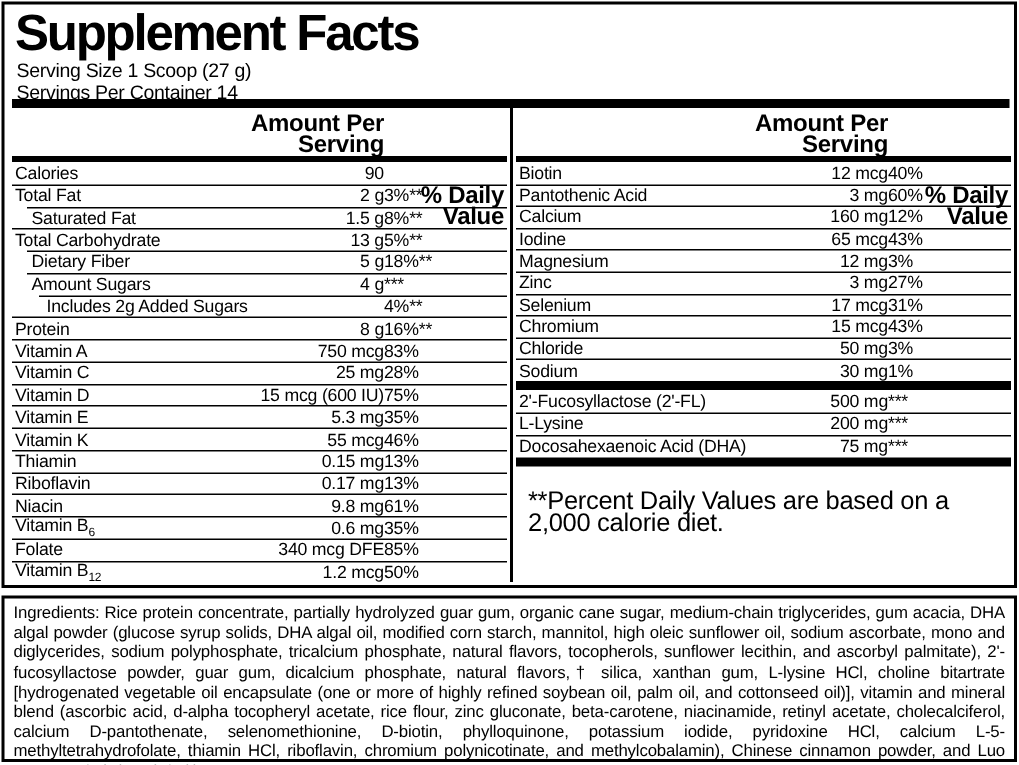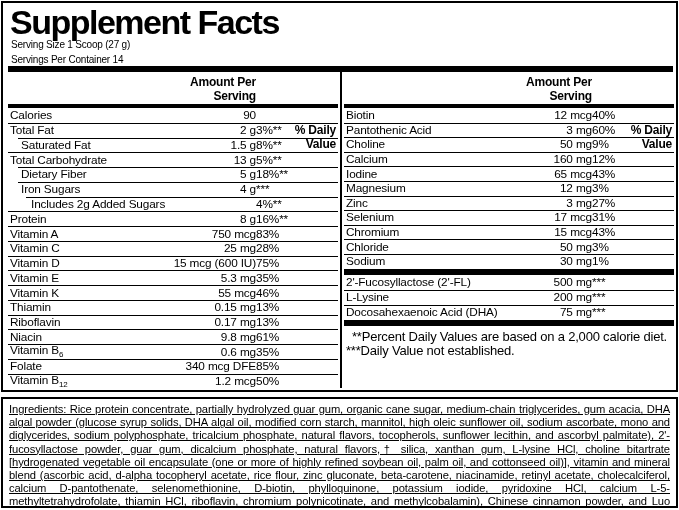--- a/index.html
+++ b/index.html
@@ -1,36 +1,36 @@
 <!DOCTYPE html>
 <html><head>
 <meta charset="utf-8">
 <style>
   html,body{margin:0;padding:0;}
   body{
     width:679px;height:510px;background:#ffffff;position:relative;
     font-family:"Liberation Sans", sans-serif;color:#000;overflow:hidden;
     -webkit-font-smoothing:antialiased;
   }
-  .box{position:absolute;box-sizing:border-box;border:2px solid #000;background:#fff;text-decoration:underline;}
+  .box{position:absolute;box-sizing:border-box;border:2px solid #000;background:#fff;}
   #top-box{left:1px;top:1px;width:677px;height:391px;}
   #ing-box{left:1px;top:397px;width:677px;height:111px;padding:4px 6px 3px 6px;
            font-size:11.2px;line-height:13.2px;letter-spacing:-0.1px;text-align:justify;}
   #title{position:absolute;left:7px;top:0px;font-size:34px;font-weight:bold;
          letter-spacing:-1.5px;white-space:nowrap;}
-  .serv{position:absolute;left:8px;font-size:10px;letter-spacing:-0.2px;white-space:nowrap;}
+  .serv{position:absolute;left:8px;font-size:13px;letter-spacing:-0.2px;white-space:nowrap;}
   #serv1{top:36px;}
   #serv2{top:51px;}
   .thickbar{background:#000;}
   #bar-top{position:absolute;left:5px;top:63px;width:665px;height:6px;}
   #divider{position:absolute;left:337px;top:69px;width:2px;height:316px;background:#000;}
   .col{position:absolute;top:72px;width:330px;height:313px;}
   #col-left{left:5px;}
   #col-right{left:341px;}
-  .hdr{display:flex;align-items:flex-start;font-weight:bold;font-size:12px;
+  .hdr{display:flex;align-items:flex-start;font-weight:bold;font-size:16px;
        line-height:13.5px;height:28px;padding-top:1px;letter-spacing:-0.2px;}
   .hdr .sp{flex:1;}
   .amt-hdr{text-align:right;white-space:nowrap;}
   .dv-hdr{width:80px;text-align:right;padding-right:2px;white-space:nowrap;margin-top:48px;}
   .hdr-bar{height:4px;background:#000;}
   .row{position:relative;display:flex;align-items:center;font-size:11.8px;
        letter-spacing:-0.15px;}
   #left-rows .row{height:14.78px;}
   #right-rows .row{height:14.6px;}
   #right-rows2 .row{height:15px;}
@@ -39,21 +39,21 @@
   .row.i2::before{left:18px;}
   .row.first::before{display:none;}
   .cell-name{flex:1;padding-left:2px;white-space:nowrap;}
   .i1 .cell-name{padding-left:13px;}
   .i2 .cell-name{padding-left:23px;}
   .cell-name sub{font-size:8px;}
   .cell-amt{text-align:center;white-space:nowrap;}
   .cell-dv{width:80px;padding-right:2px;white-space:nowrap;}
   #mid-bar{height:6px;background:#000;}
   #bot-bar{height:6px;background:#000;}
-  .fnotes{font-size:13px;line-height:14.6px;padding-top:4px;letter-spacing:-0.2px;}
+  .fnotes{font-size:17px;line-height:14.6px;padding-top:16px;letter-spacing:-0.2px;}
   .fn1{padding-left:8px;}
   .fn2{padding-left:2px;}
 </style>
 </head>
 <body>
 
 <div id="top-box" class="box">
   <div id="title">Supplement Facts</div>
   <div id="serv1" class="serv">Serving Size 1 Scoop (27 g)</div>
   <div id="serv2" class="serv">Servings Per Container 14</div>
@@ -93,21 +93,21 @@
           <span class="cell-name">Total Carbohydrate</span>
           <span class="cell-amt">13 g</span>
           <span class="cell-dv">5%**</span>
         </div>
         <div class="row i1">
           <span class="cell-name">Dietary Fiber</span>
           <span class="cell-amt">5 g</span>
           <span class="cell-dv">18%**</span>
         </div>
         <div class="row i1">
-          <span class="cell-name">Iron Sugars</span>
+          <span class="cell-name">Amount Sugars</span>
           <span class="cell-amt">4 g</span>
           <span class="cell-dv">***</span>
         </div>
         <div class="row i2">
           <span class="cell-name">Includes 2g Added Sugars</span>
           <span class="cell-amt"></span>
           <span class="cell-dv">4%**</span>
         </div>
         <div class="row">
           <span class="cell-name">Protein</span>
@@ -190,25 +190,20 @@
           <span class="cell-name">Biotin</span>
           <span class="cell-amt">12 mcg</span>
           <span class="cell-dv">40%</span>
         </div>
         <div class="row">
           <span class="cell-name">Pantothenic Acid</span>
           <span class="cell-amt">3 mg</span>
           <span class="cell-dv">60%</span>
         </div>
         <div class="row">
-          <span class="cell-name">Choline</span>
-          <span class="cell-amt">50 mg</span>
-          <span class="cell-dv">9%</span>
-        </div>
-        <div class="row">
           <span class="cell-name">Calcium</span>
           <span class="cell-amt">160 mg</span>
           <span class="cell-dv">12%</span>
         </div>
         <div class="row">
           <span class="cell-name">Iodine</span>
           <span class="cell-amt">65 mcg</span>
           <span class="cell-dv">43%</span>
         </div>
         <div class="row">
@@ -256,20 +251,19 @@
         </div>
         <div class="row">
           <span class="cell-name">Docosahexaenoic Acid (DHA)</span>
           <span class="cell-amt">75 mg</span>
           <span class="cell-dv">***</span>
         </div>
       </div>
     <div id="bot-bar" class="thickbar"></div>
     <div class="fnotes">
       <div class="fn1">**Percent Daily Values are based on a 2,000 calorie diet.</div>
-      <div class="fn2">***Daily Value not established.</div>
     </div>
   </div>
 </div>
 
 <div id="ing-box" class="box">
   <span>Ingredients: Rice protein concentrate, partially hydrolyzed guar gum, organic cane sugar, medium-chain triglycerides, gum acacia, DHA algal powder (glucose syrup solids, DHA algal oil, modified corn starch, mannitol, high oleic sunflower oil, sodium ascorbate, mono and diglycerides, sodium polyphosphate, tricalcium phosphate, natural flavors, tocopherols, sunflower lecithin, and ascorbyl palmitate), 2'-fucosyllactose powder, guar gum, dicalcium phosphate, natural flavors,† silica, xanthan gum, L-lysine HCl, choline bitartrate [hydrogenated vegetable oil encapsulate (one or more of highly refined soybean oil, palm oil, and cottonseed oil)], vitamin and mineral blend (ascorbic acid, d-alpha tocopheryl acetate, rice flour, zinc gluconate, beta-carotene, niacinamide, retinyl acetate, cholecalciferol, calcium D-pantothenate, selenomethionine, D-biotin, phylloquinone, potassium iodide, pyridoxine HCl, calcium L-5-methyltetrahydrofolate, thiamin HCl, riboflavin, chromium polynicotinate, and methylcobalamin), Chinese cinnamon powder, and Luo Han Guo fruit (monk fruit) extract.</span>
 </div>
 
 </body></html>

